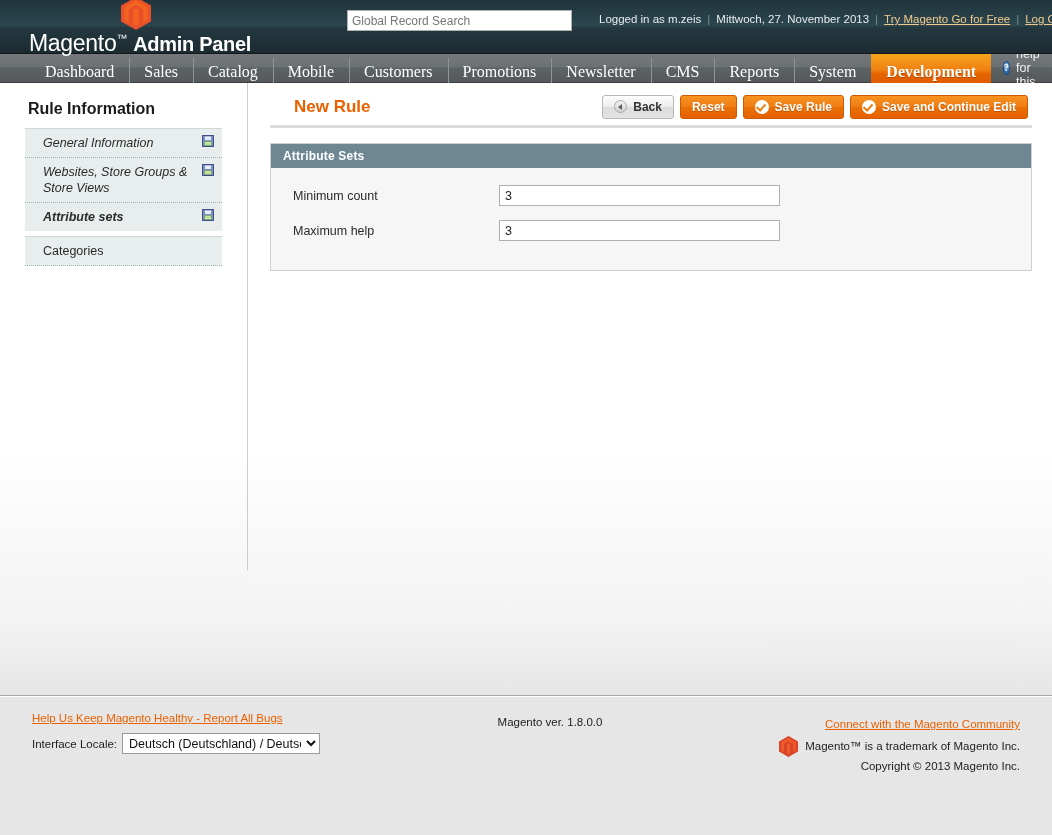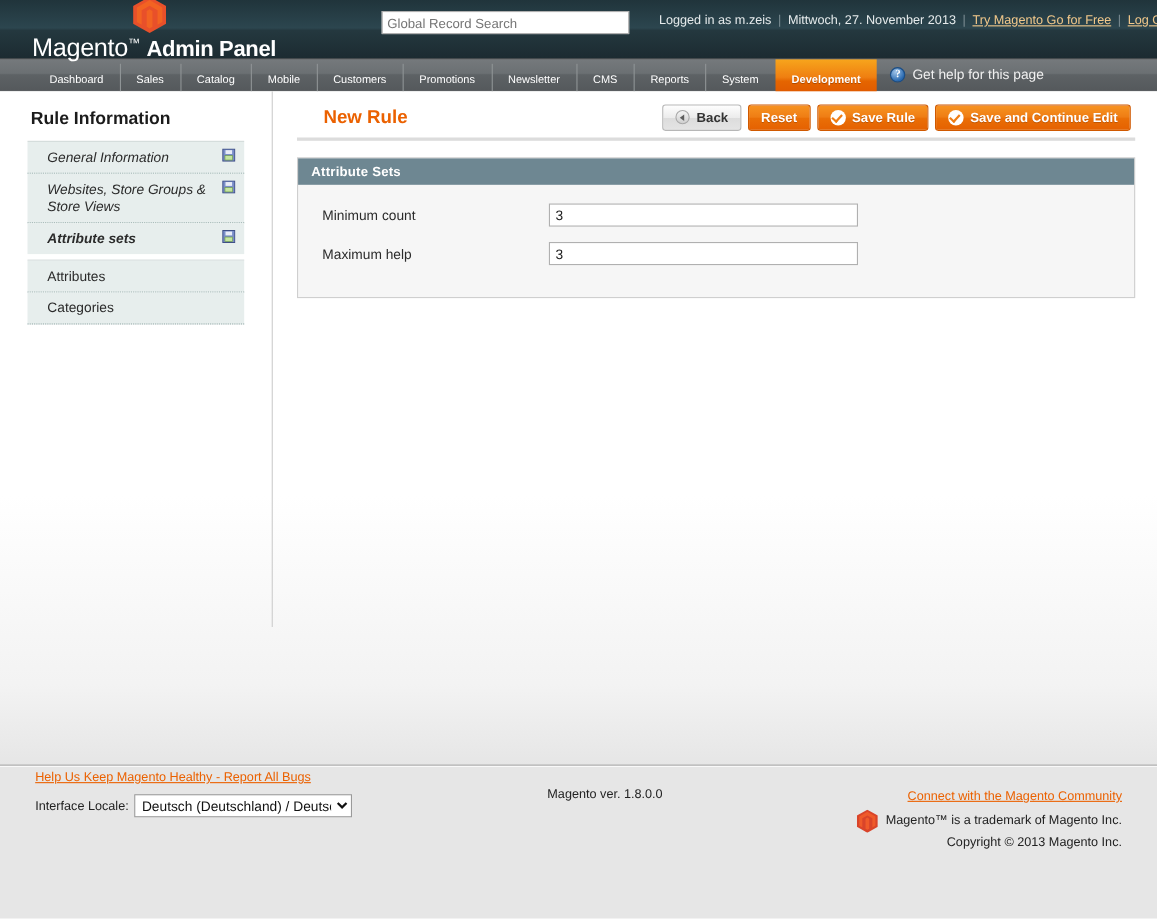--- a/index.html
+++ b/index.html
@@ -68,23 +68,24 @@
     align-items: stretch;
     border-bottom: 1px solid #3b3f42;
     padding-left: 30px;
   }
   .nav-item {
     position: relative;
     display: flex;
     align-items: center;
     padding: 18px 15px;
     color: #ffffff;
-    font-size: 10px;
+    font-size: 16px;
     cursor: pointer;
     white-space: nowrap;
+    font-family: Liberation Serif, serif;
   }
   .nav-item + .nav-item::before {
     content: "";
     position: absolute;
     left: 0; top: 4px; bottom: 4px;
     width: 1px;
     background: #8f9496;
   }
   .nav-item.active {
     background: linear-gradient(to bottom, #f7a51c 0%, #ef7f11 45%, #e56500 55%, #dd5400 100%);
@@ -270,21 +271,21 @@
     height: 169px;
     background: #e6e6e6;
     border-top: 1px solid #a9a9a9;
     box-shadow: inset 0 1px 0 #ffffff;
   }
   .footer-inner {
     position: relative;
     padding: 18px 32px 0 32px;
     height: 75px;
   }
-  .f-left { position: absolute; left: 32px; top: 1px; }
+  .f-left { position: absolute; left: 32px; top: 12px; }
   .f-link {
     color: #eb6100;
     font-size: 11.5px;
     text-decoration: underline;
     display: inline-block;
   }
   .locale-row {
     display: flex; align-items: center;
     margin-top: 7px;
     gap: 5px;
@@ -386,21 +387,20 @@
         <span>Attribute sets</span>
         <svg class="side-save" viewBox="0 0 12 12">
           <rect x="0.5" y="0.5" width="11" height="11" fill="#7a8ec9" stroke="#3f4f86"></rect>
           <rect x="3" y="1.5" width="6" height="3.5" fill="#e8ecf6"></rect>
           <rect x="2.5" y="6.5" width="7" height="4" fill="#c4e5a0" stroke="#6d9a46" stroke-width="0.6"></rect>
         </svg>
       </div>
     </div>
 
     <div class="side-list side-sub">
-      <div class="side-item plain">Attributes</div>
       <div class="side-item plain">Categories</div>
     </div>
   </div>
 
   <div class="content">
     <div class="content-head">
       <h1 class="page-title">New Rule</h1>
       <div class="btn-row">
         <button class="btn btn-gray">
           <span class="ico-back"></span>

